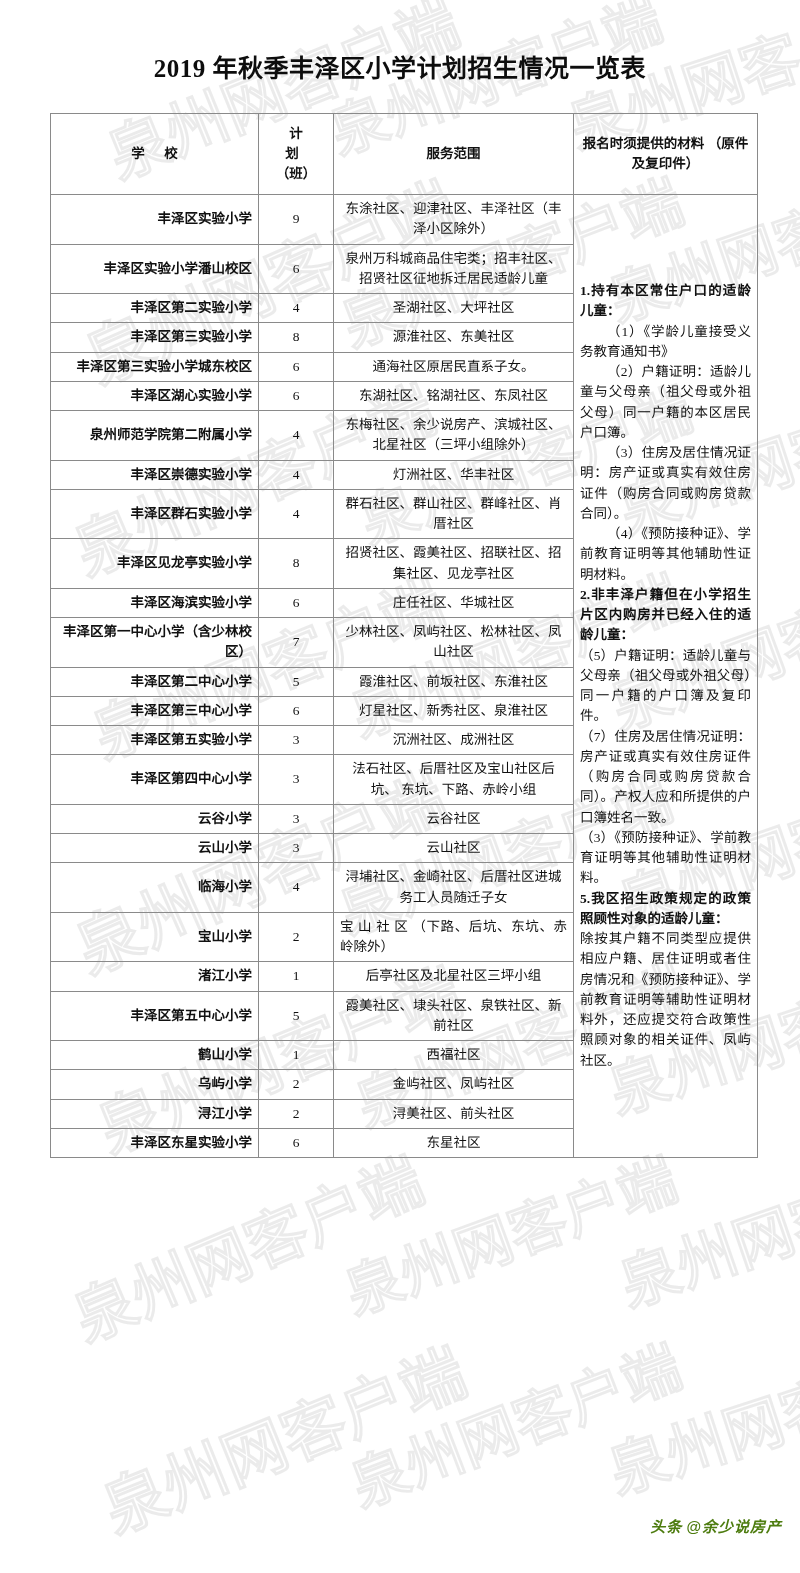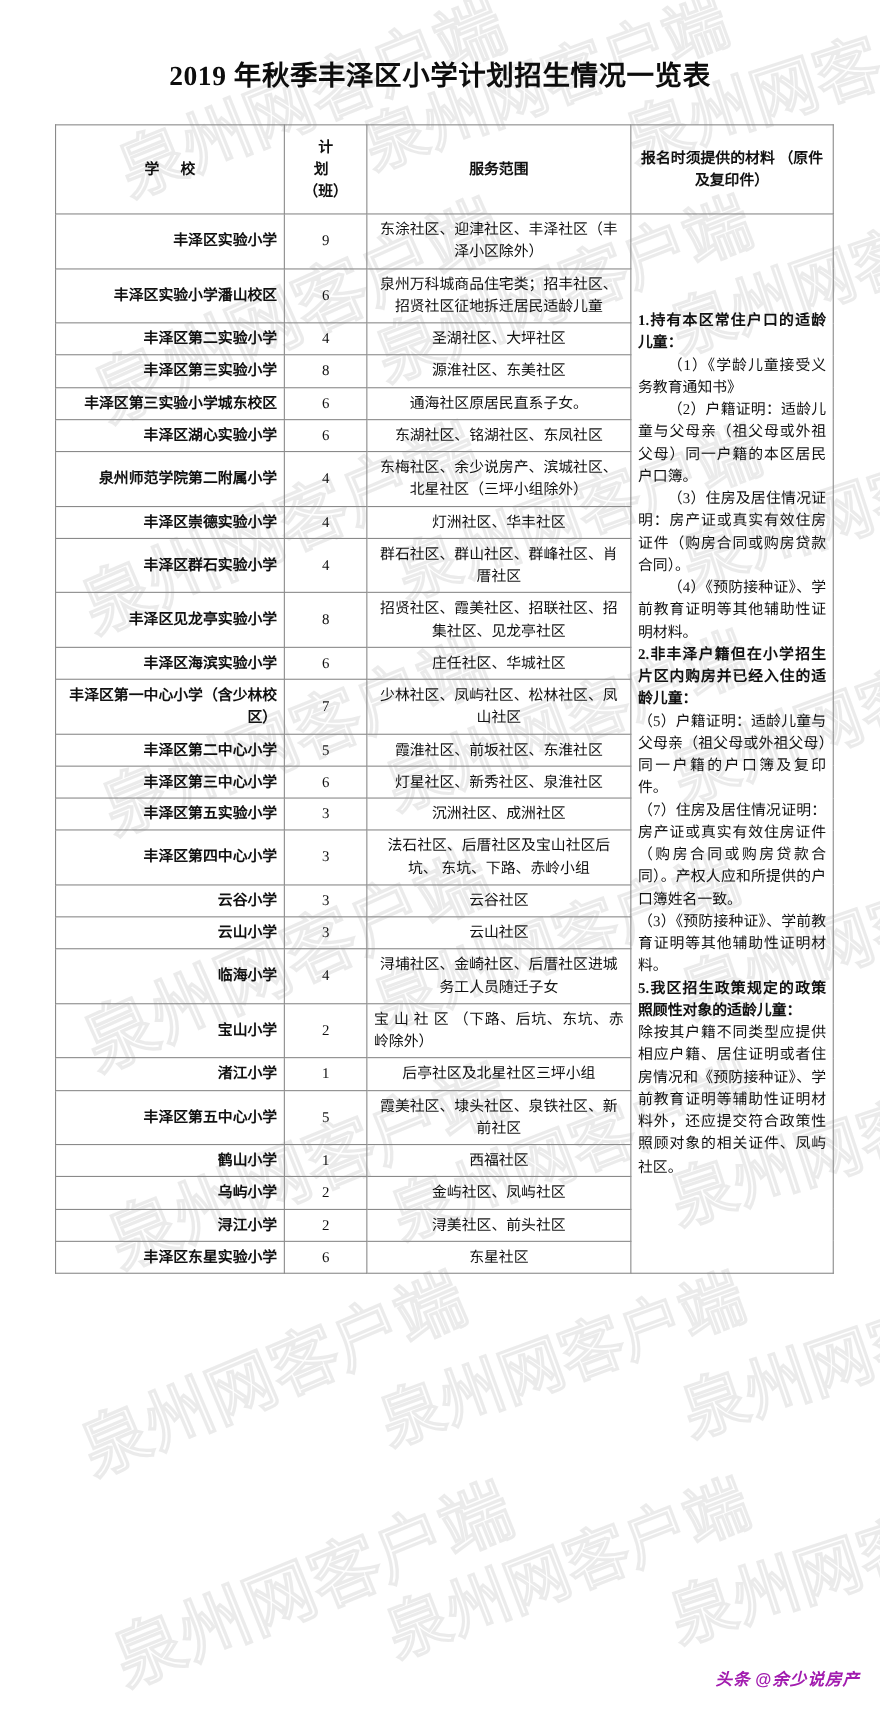--- a/index.html
+++ b/index.html
@@ -127,21 +127,21 @@
   .docs-body .item-flat { text-indent: 0; }
 
   .credit {
     position: absolute;
     right: 18px;
     bottom: 12px;
     z-index: 3;
     font-size: 15px;
     font-style: italic;
     font-weight: 700;
-    color: #a21caf;
+    color: #4d7c0f;
     font-family: "Liberation Sans", sans-serif;
     letter-spacing: 1px;
   }
   .credit .tt { margin-right: 4px; }
 </style>
 </head>
 <body>
 
 <div class="watermark-layer" id="wm-layer">
     <div class="wm" style="left: 95px; top: 40px; font-size: 62px; transform: rotate(-22deg);">泉州网客户端</div>

